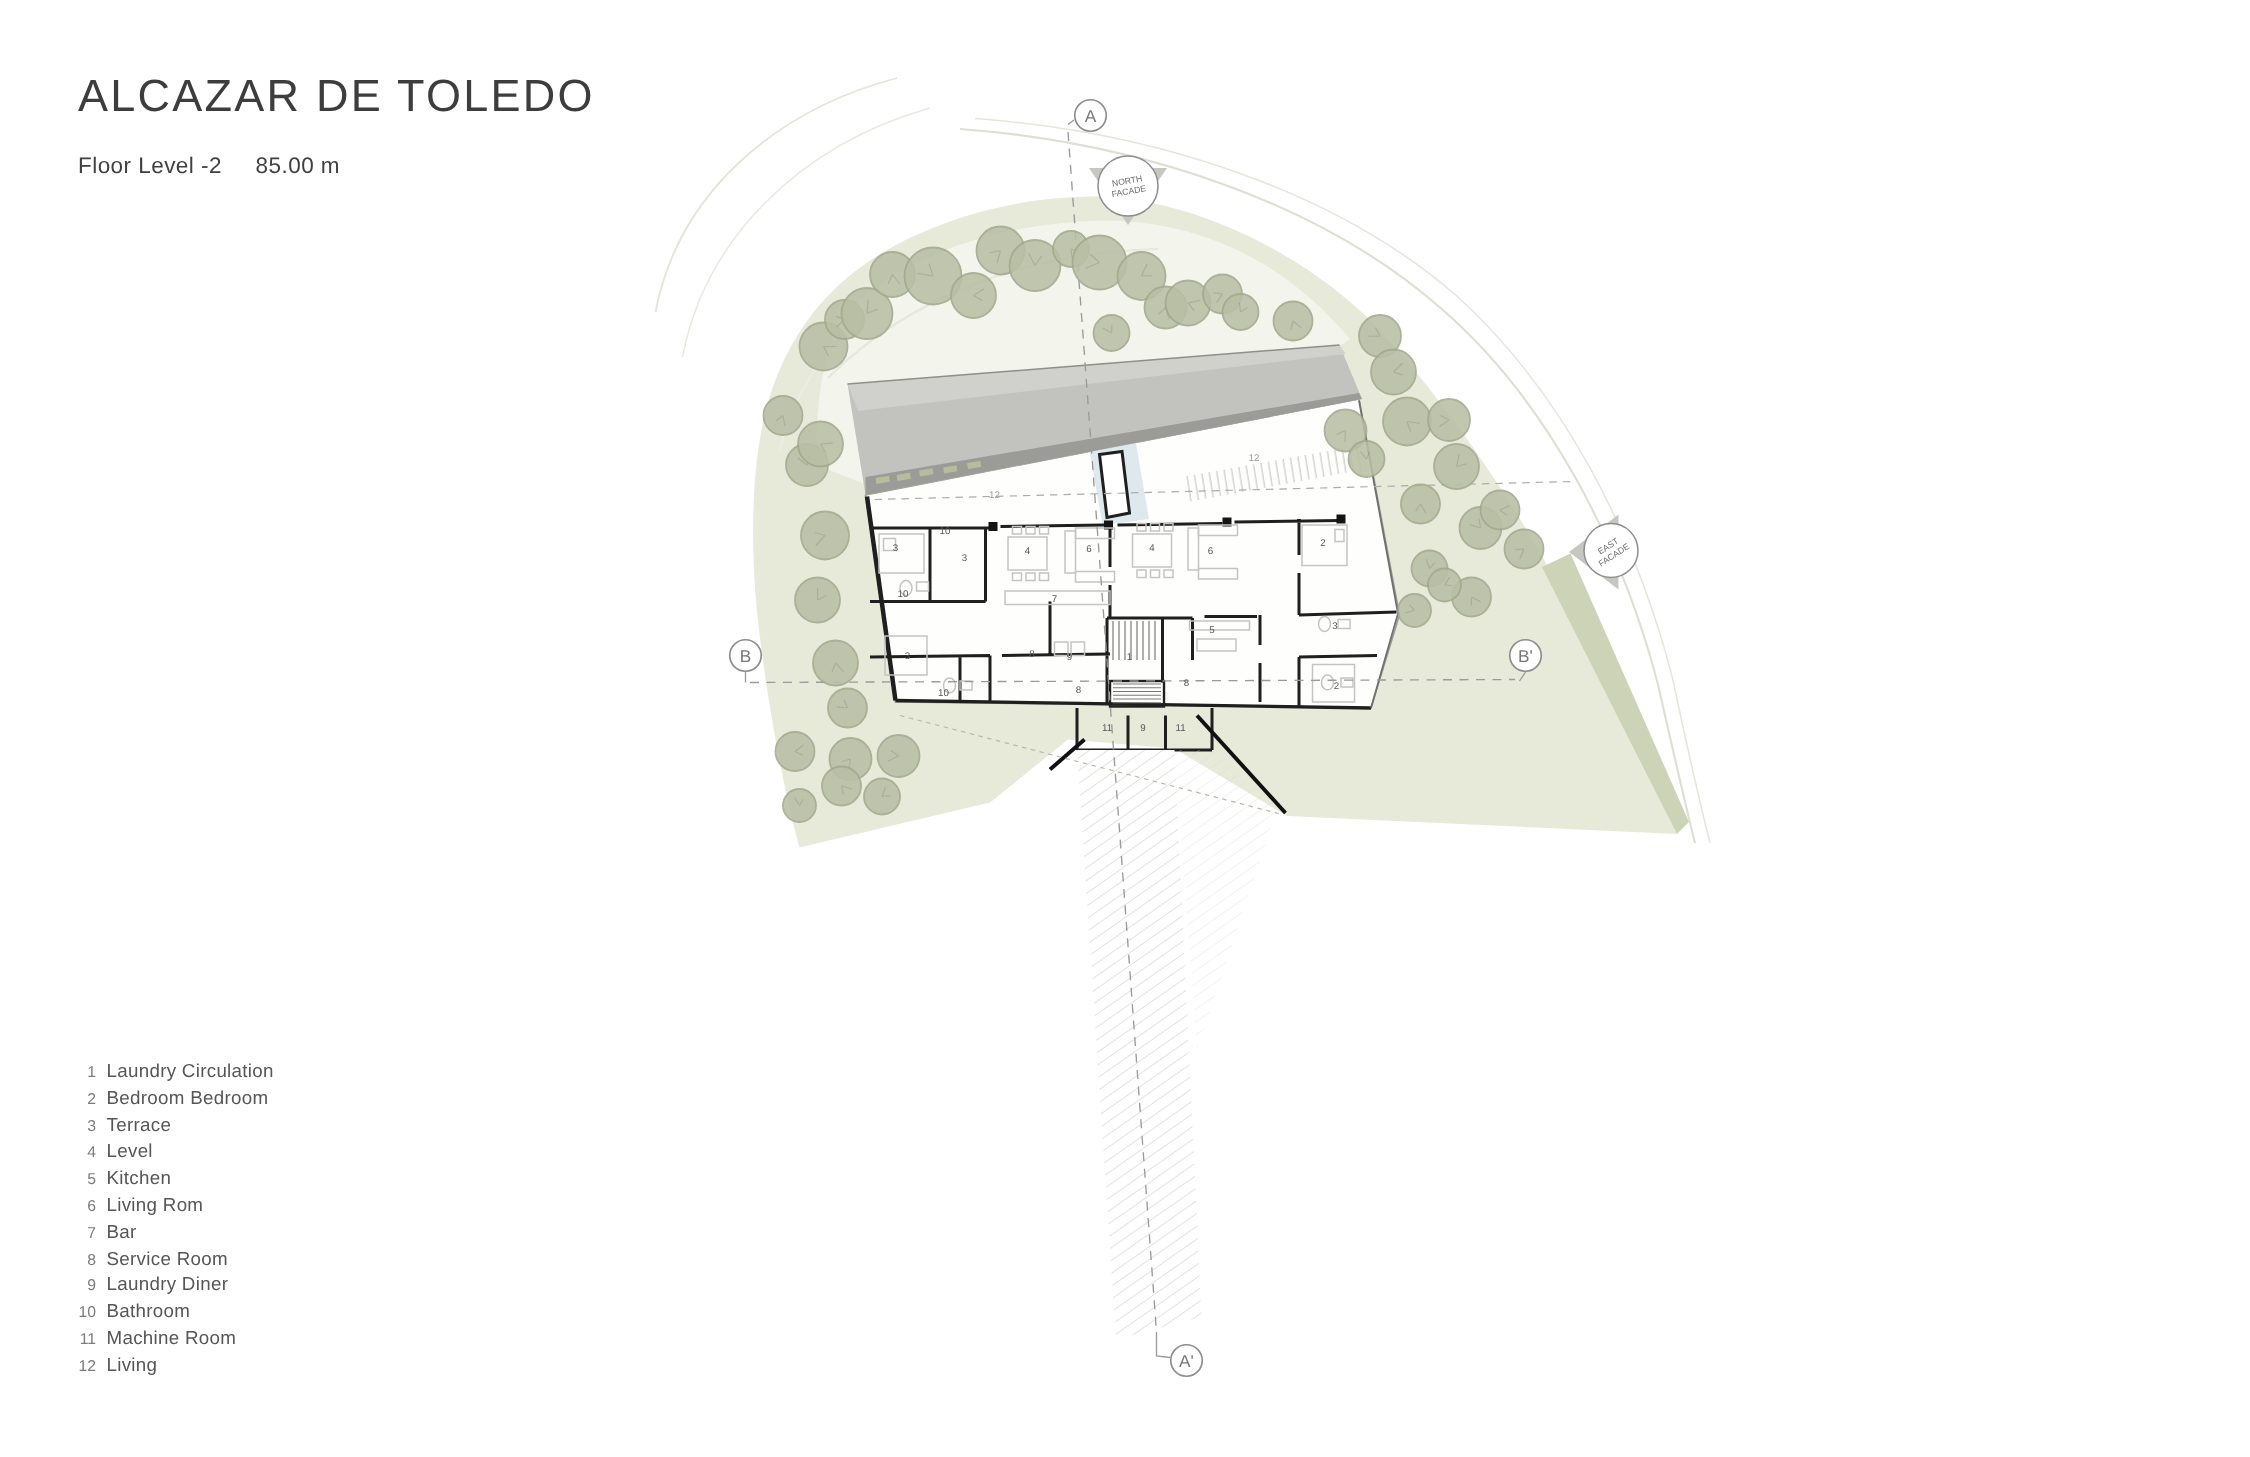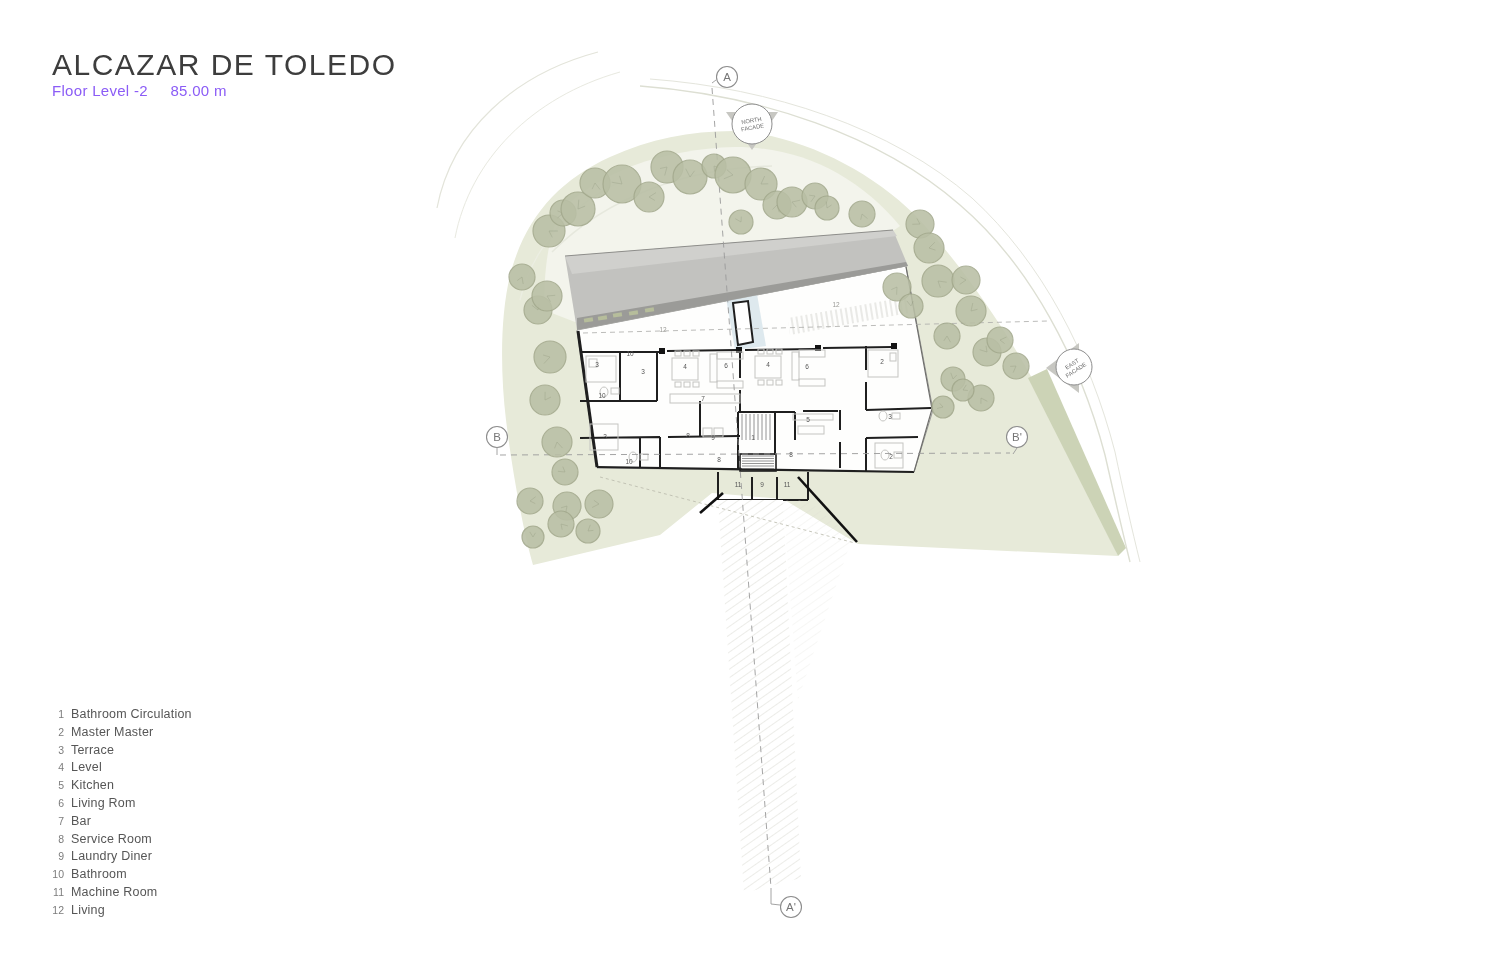--- a/index.html
+++ b/index.html
@@ -1,20 +1,20 @@
 <!DOCTYPE html>
 <html><head>
 <meta charset="utf-8">
 <style>
   html,body{margin:0;padding:0;background:#ffffff;}
   #stage{position:relative;width:1244px;height:971px;background:#ffffff;overflow:hidden;
          font-family:"Liberation Sans", sans-serif;}
   #titleblock{position:absolute;left:52px;top:48px;}
   #titleblock h1{margin:0;font-size:30px;font-weight:300;letter-spacing:1.5px;color:#3d3d3d;}
-  #titleblock .sub{margin-top:0;font-size:15px;color:#8b5cf6;letter-spacing:.3px;}
+  #titleblock .sub{margin-top:20px;font-size:15px;color:#404040;letter-spacing:.3px;}
   #titleblock .sub .elev{margin-left:18px;}
   #legend{position:absolute;left:50px;top:707px;}
   .lg-row{display:flex;align-items:baseline;height:17.8px;}
   .lg-num{width:14px;text-align:right;margin-right:7px;font-size:10.5px;color:#7c7c7c;}
   .lg-label{font-size:12.5px;color:#565656;letter-spacing:.2px;}
   svg text{font-family:"Liberation Sans", sans-serif;}
 </style>
 </head>
 <body>
 
@@ -24,25 +24,25 @@
     <h1>ALCAZAR DE TOLEDO</h1>
     <div class="sub">
       <span>Floor Level -2</span>
       <span class="elev">85.00 m</span>
     </div>
   </div>
 
   <div id="legend">
       <div class="lg-row">
         <span class="lg-num">1</span>
-        <span class="lg-label">Bathroom Circulation</span>
+        <span class="lg-label">Laundry Circulation</span>
       </div>
       <div class="lg-row">
         <span class="lg-num">2</span>
-        <span class="lg-label">Master Master</span>
+        <span class="lg-label">Bedroom Bedroom</span>
       </div>
       <div class="lg-row">
         <span class="lg-num">3</span>
         <span class="lg-label">Terrace</span>
       </div>
       <div class="lg-row">
         <span class="lg-num">4</span>
         <span class="lg-label">Level</span>
       </div>
       <div class="lg-row">

